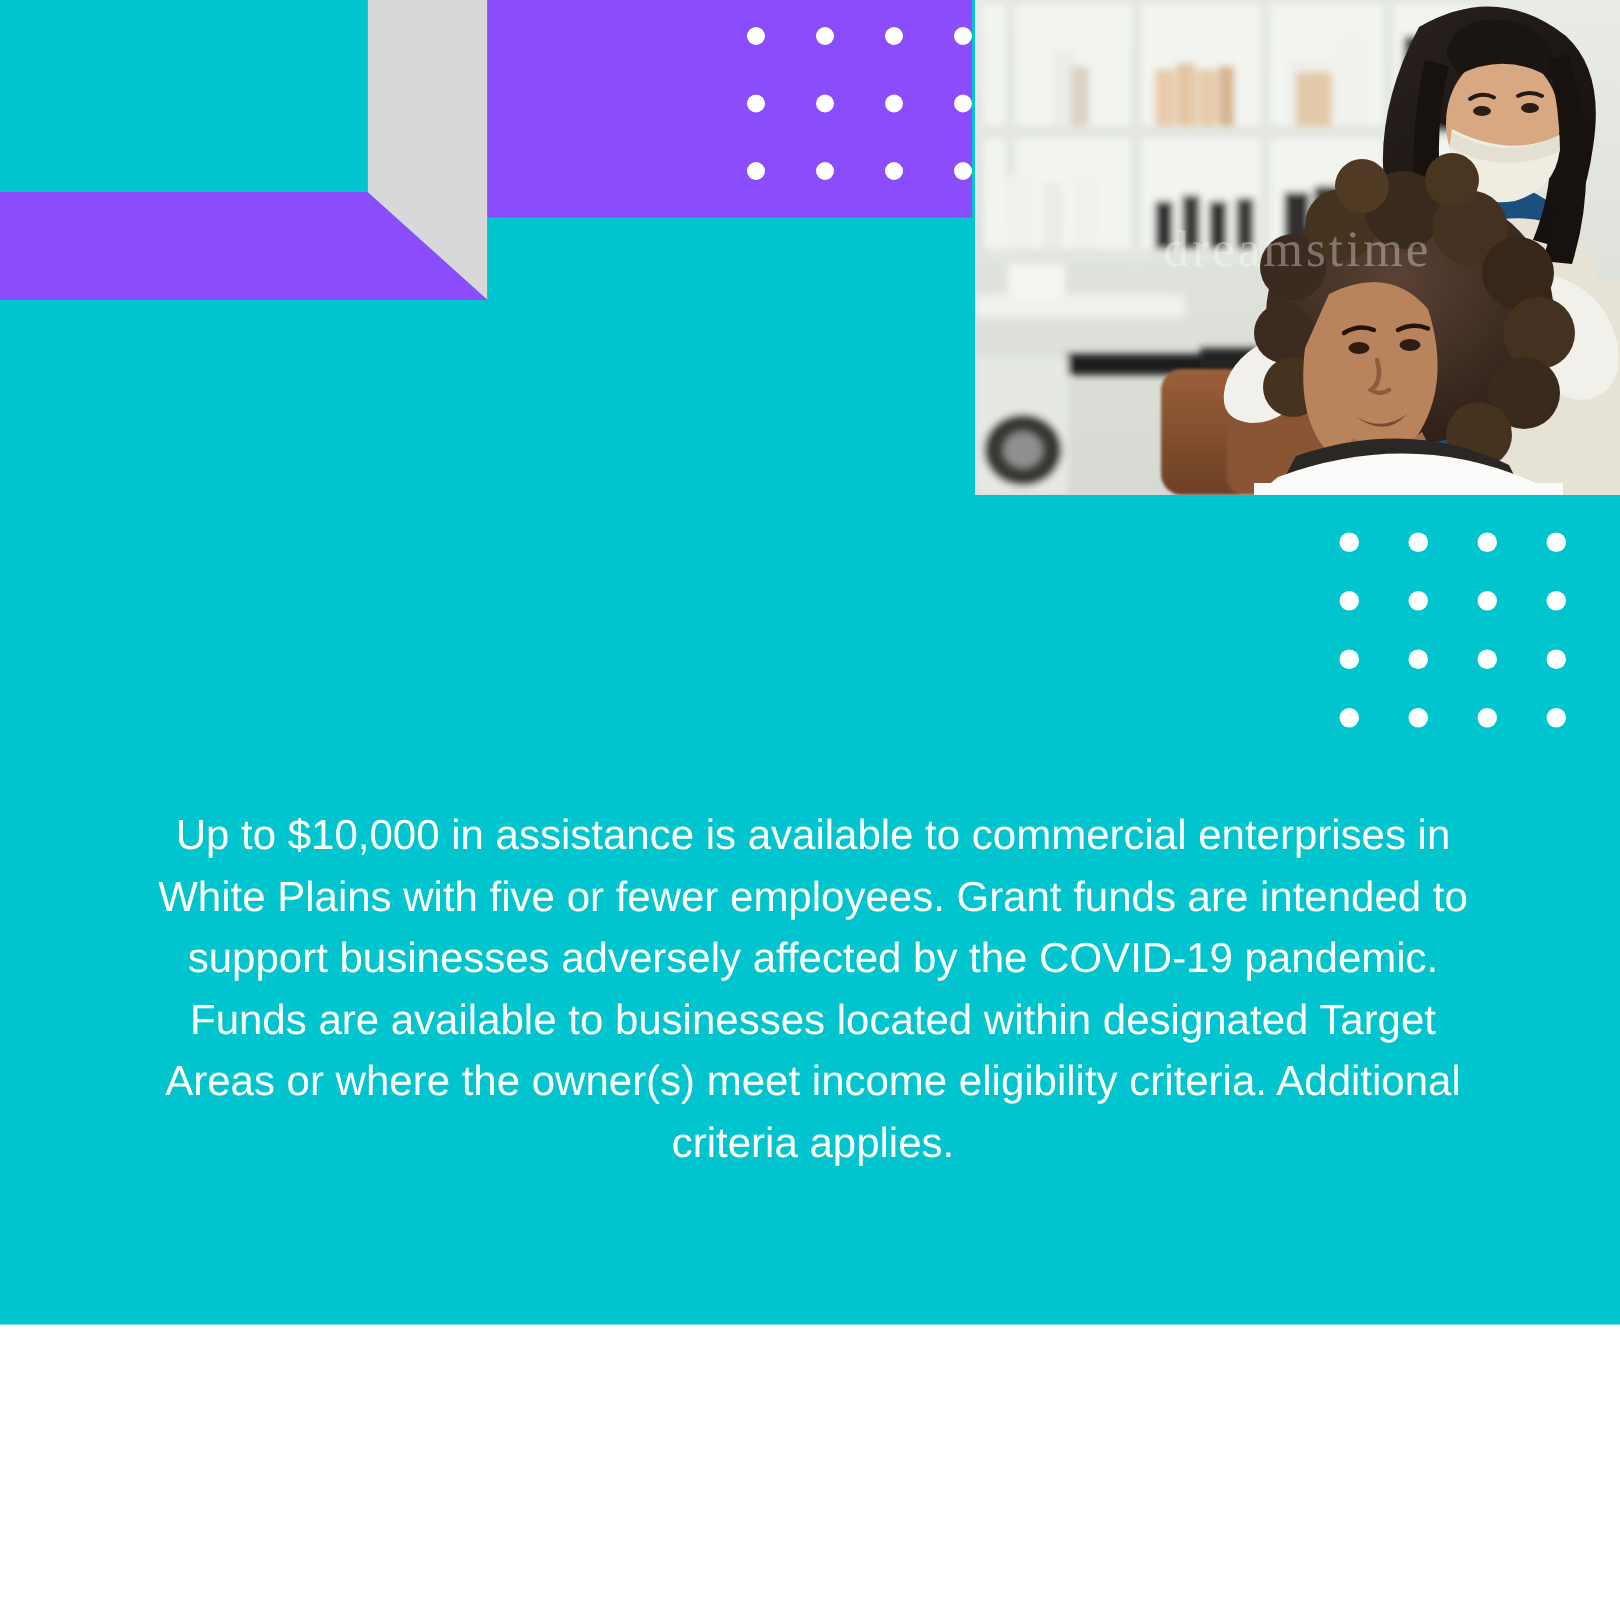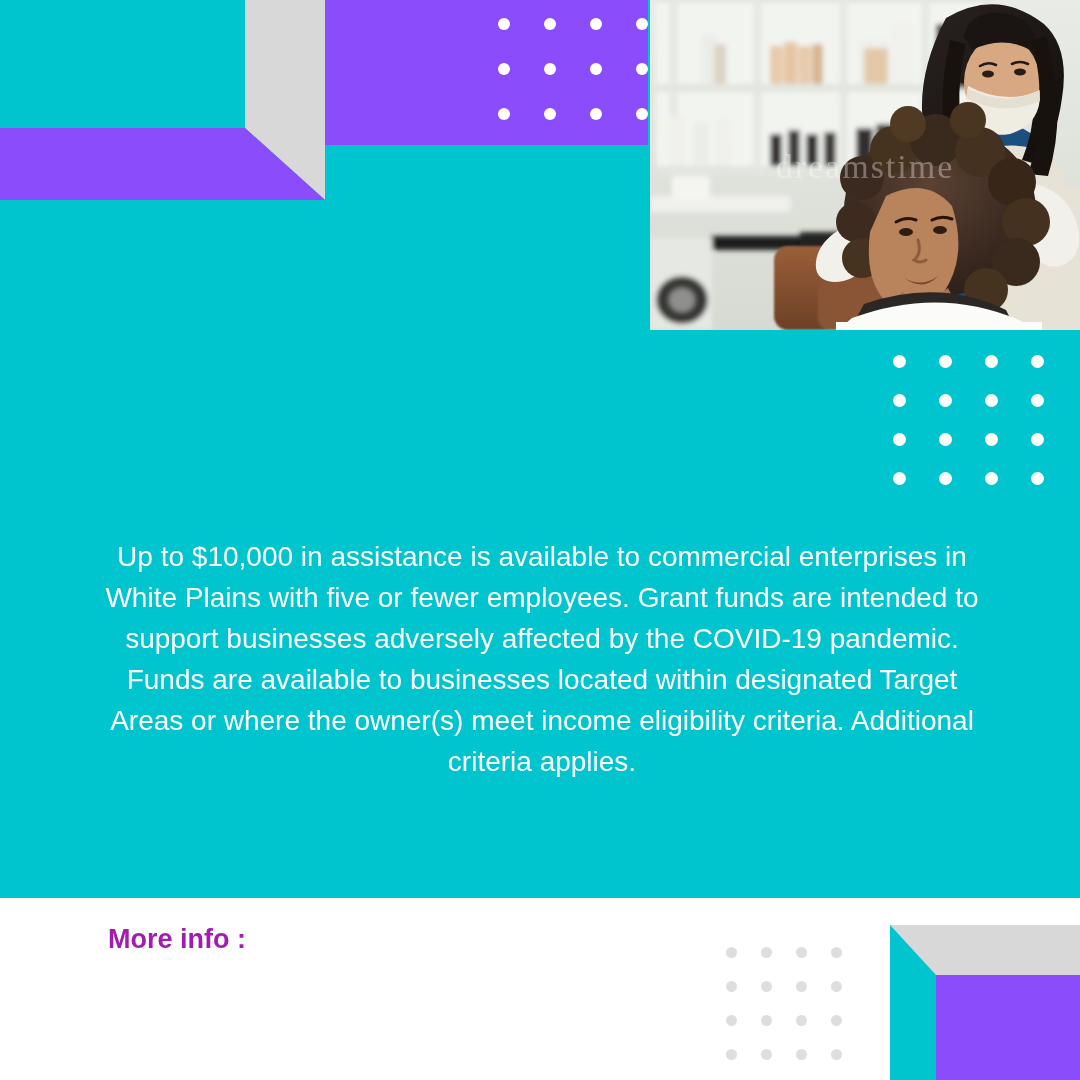--- a/index.html
+++ b/index.html
@@ -4,21 +4,21 @@
 <style>
   * { margin:0; padding:0; box-sizing:border-box; }
   html, body {
     width:1080px; height:1080px;
     background:#ffffff;
     font-family:"Liberation Sans", sans-serif;
     overflow:hidden;
   }
   #poster {
     position:relative;
-    width:1080px; height:1080px;
+    width:1080px; height:883px;
     background:#ffffff;
     overflow:hidden;
   }
 
   
   .teal-panel {
     position:absolute; left:0; top:0;
     width:1080px; height:898px;
     background:#00c4ce;
   }

